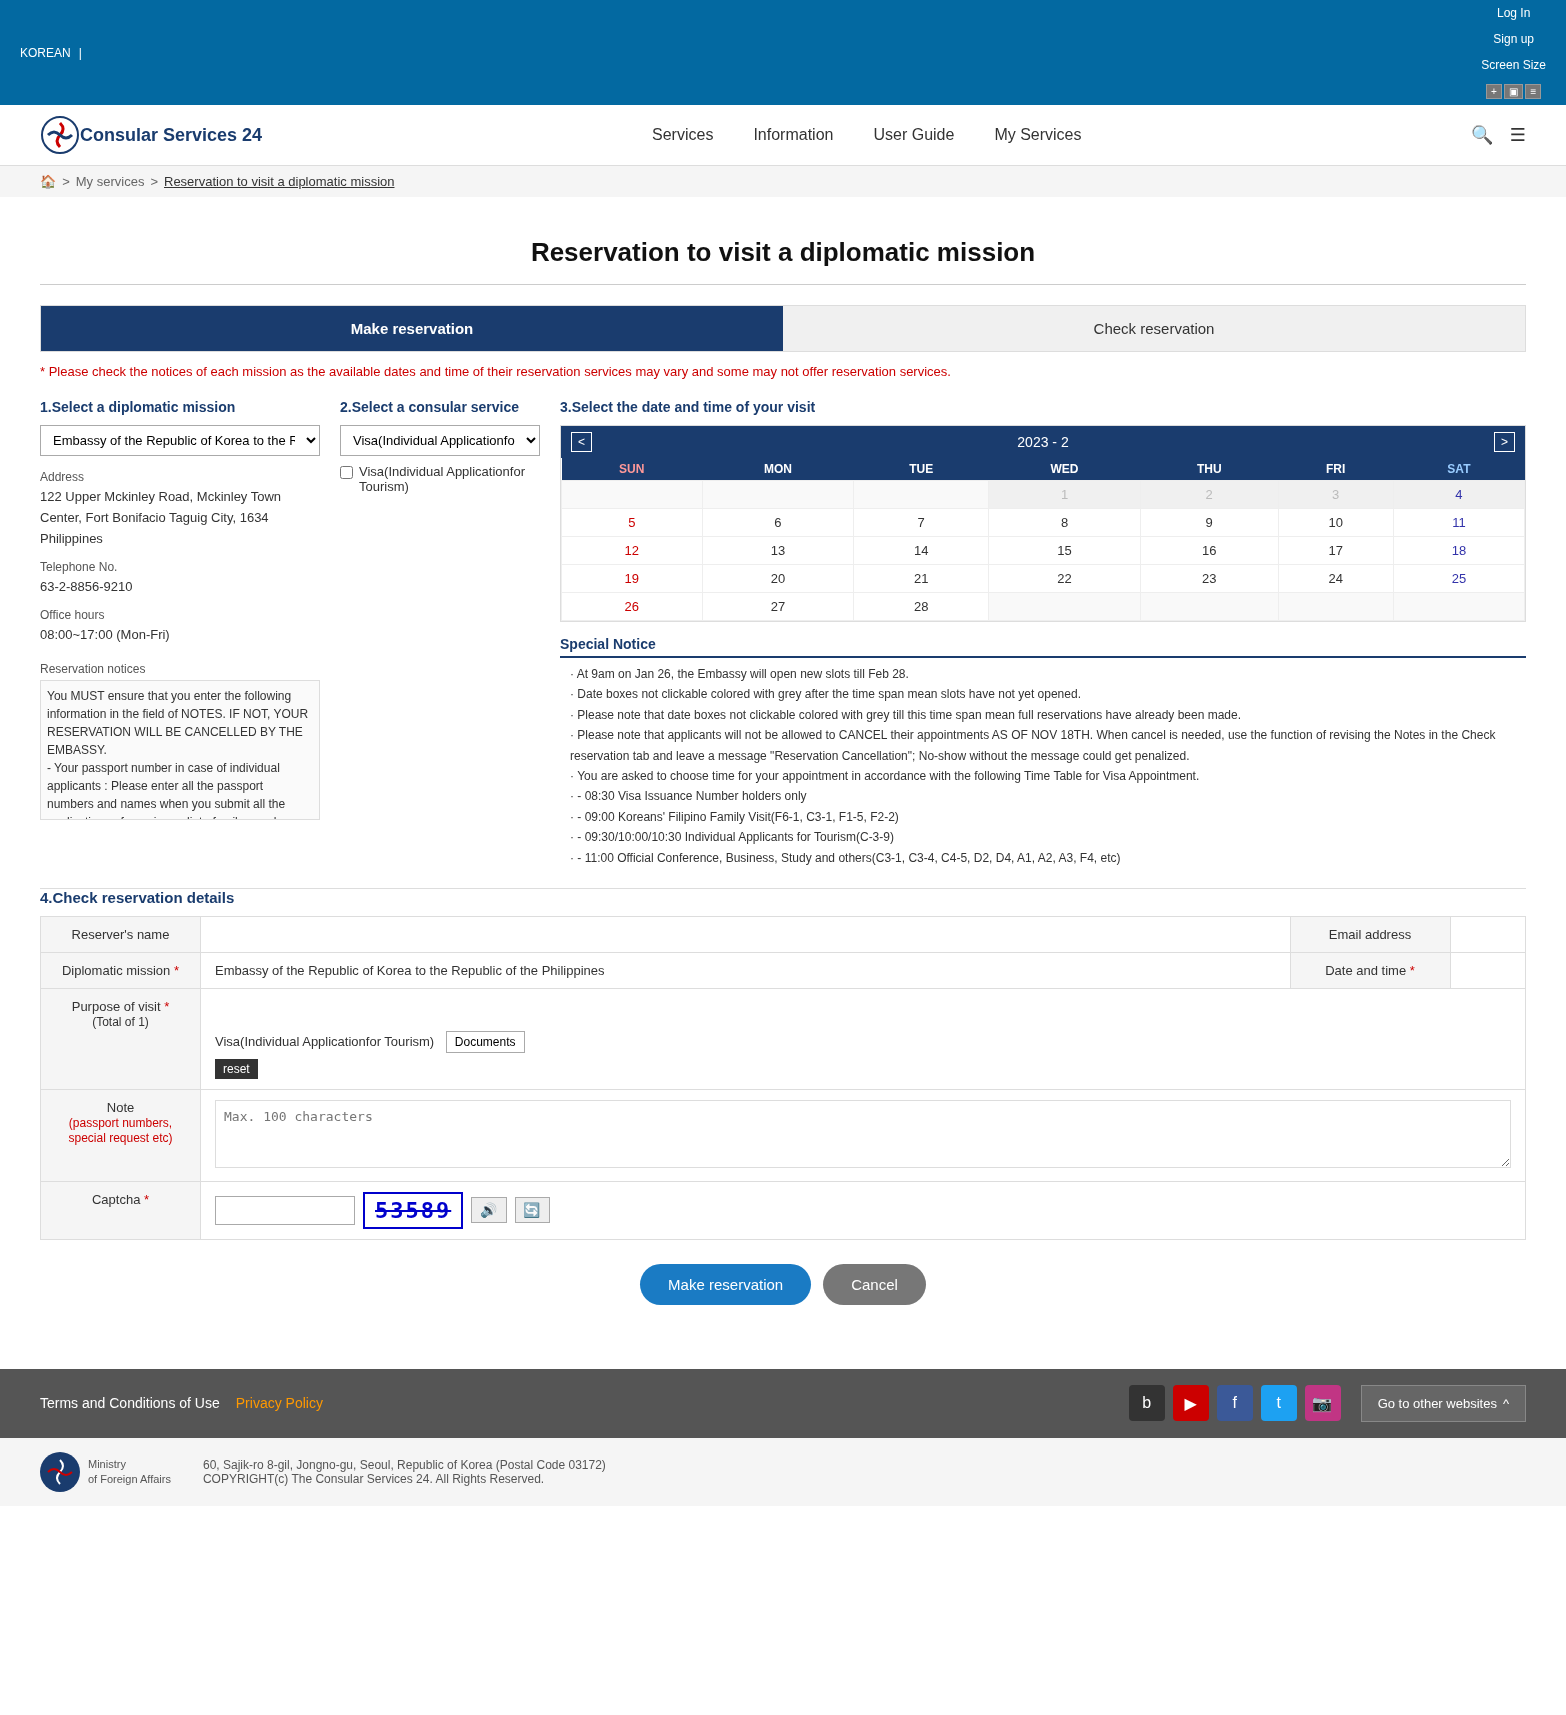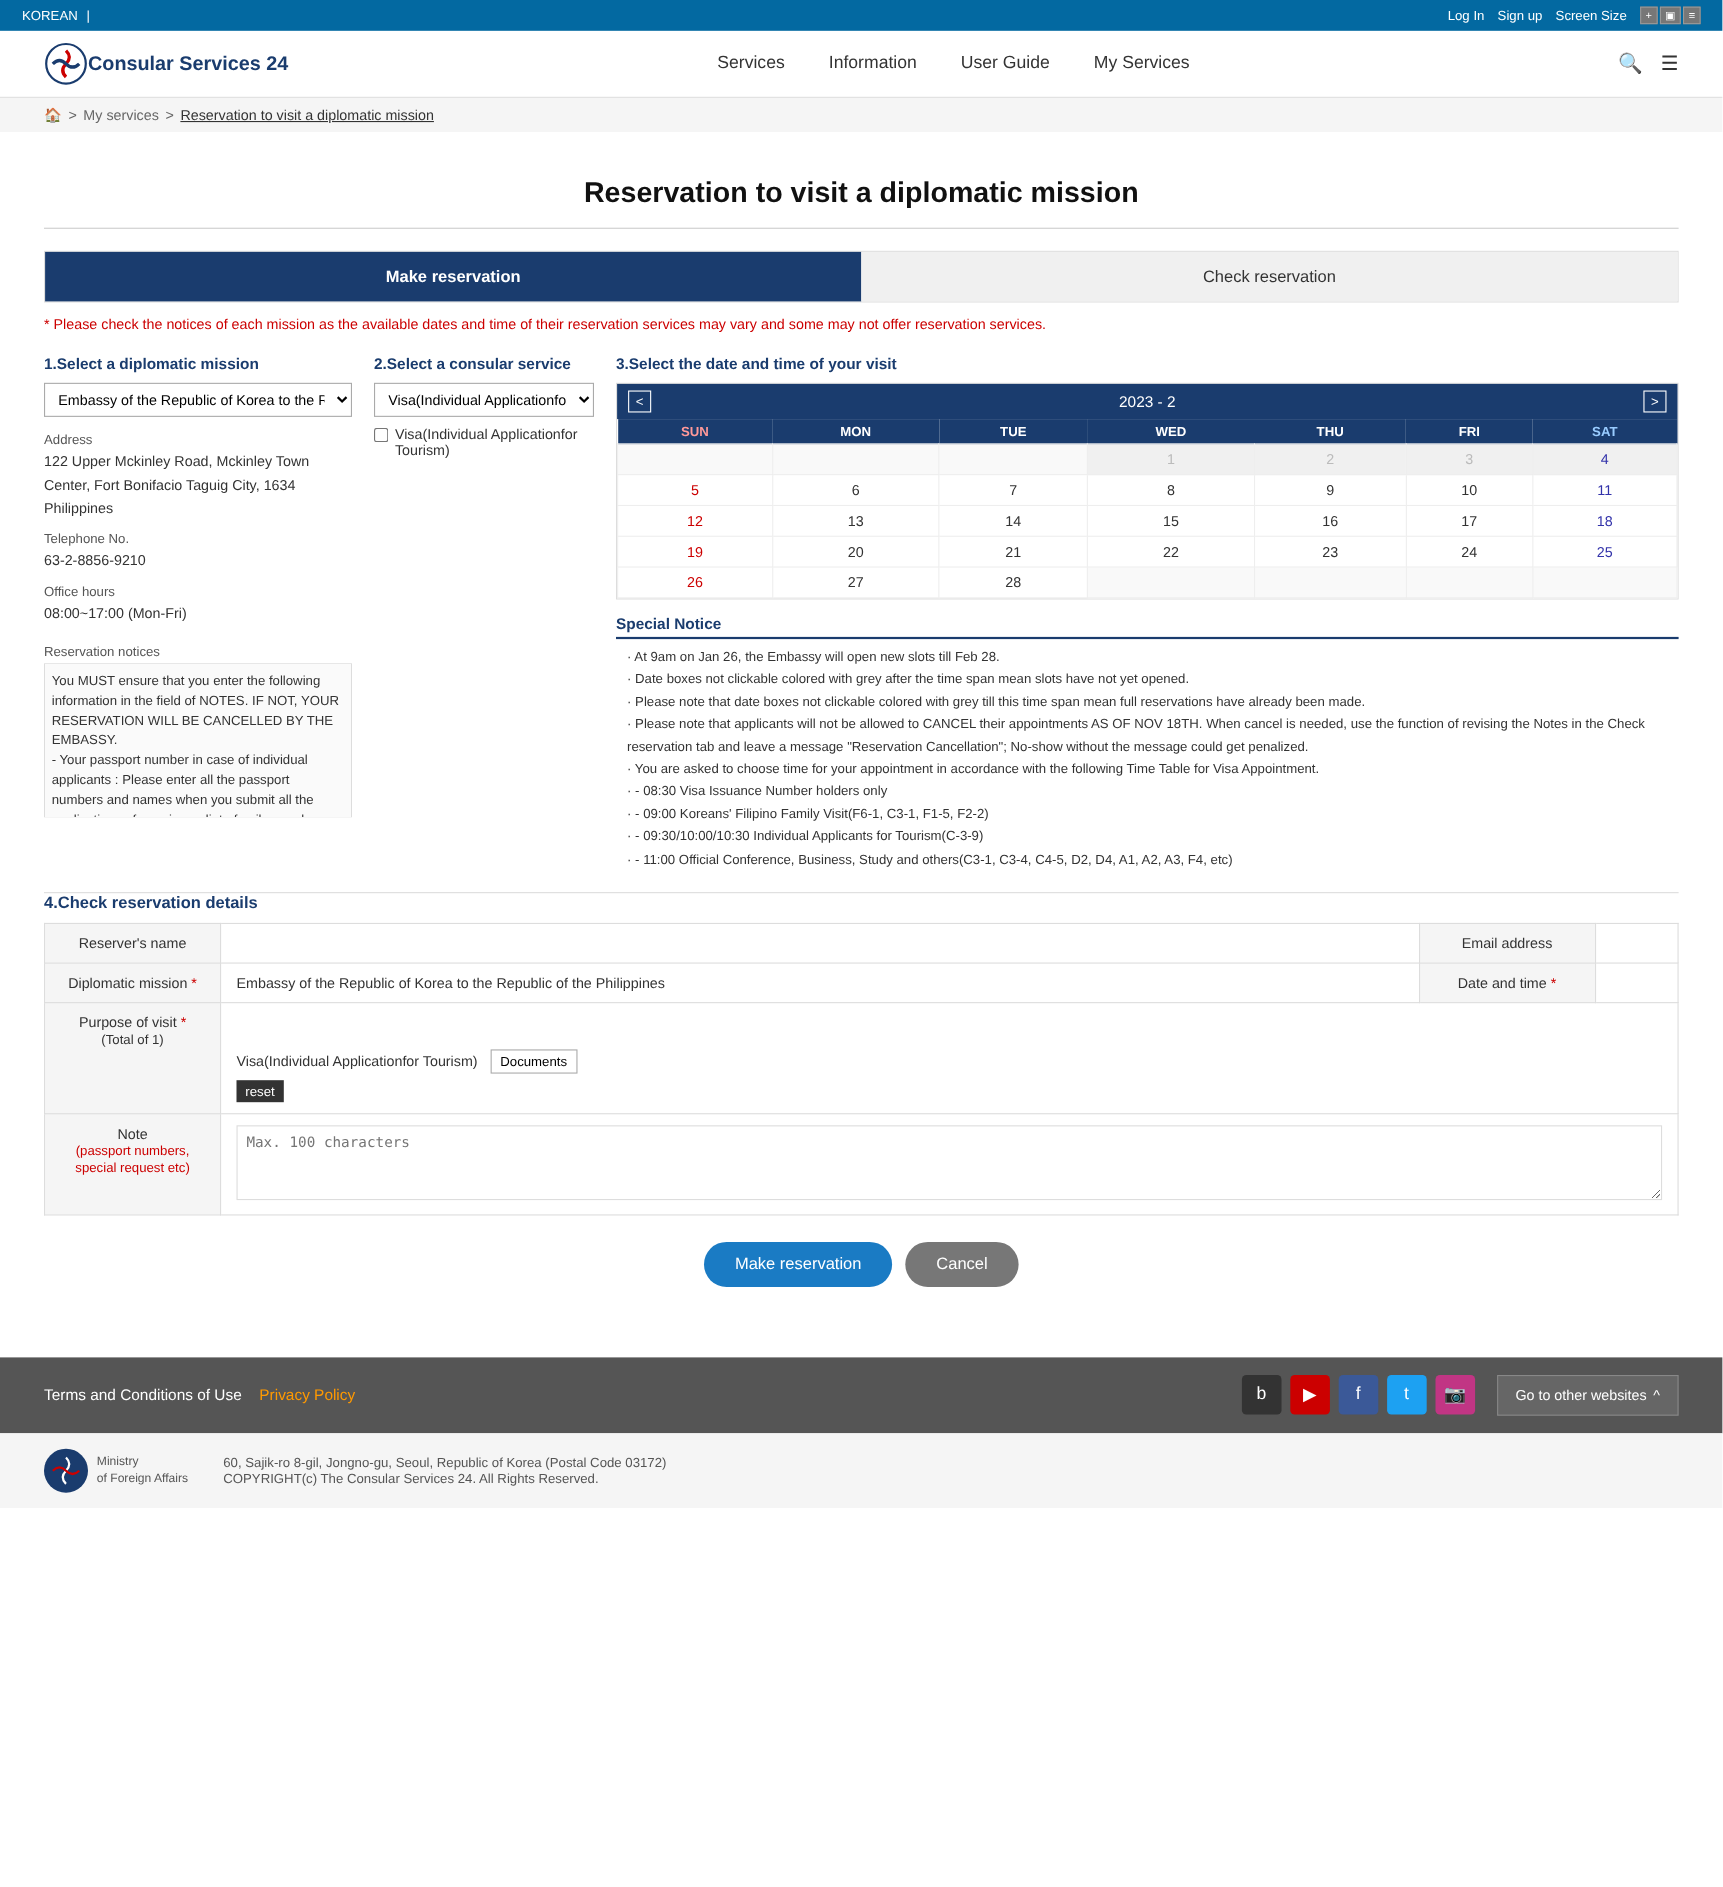--- a/index.html
+++ b/index.html
@@ -9,21 +9,21 @@
     .top-bar {
       background: #0369a1;
       color: #fff;
       font-size: 12px;
       padding: 6px 20px;
       display: flex;
       justify-content: space-between;
       align-items: center;
     }
     .top-bar-left { display: flex; gap: 8px; align-items: center; }
-    .top-bar-right { display: flex; gap: 12px; align-items: center; }
+    .top-bar-right { display: flex; gap: 12px; align-items: center; flex-direction: column; }
     .top-bar a { color: #fff; text-decoration: none; font-size: 12px; }
     .screen-size-btns { display: flex; gap: 2px; }
     .screen-size-btn { background: #777; border: 1px solid #999; color: #fff; font-size: 10px; padding: 1px 4px; cursor: pointer; }
 
     
     .nav-bar {
       display: flex;
       align-items: center;
       padding: 10px 40px;
       border-bottom: 1px solid #ddd;
@@ -536,20 +536,33 @@
     </tr>
     <tr class="note-row">
       <th>
         <span>Note</span><br>
         <span class="note-label">(passport numbers, special request etc)</span>
       </th>
       <td colspan="3">
         <textarea class="note-textarea" placeholder="Max. 100 characters" style=""></textarea>
       </td>
     </tr>
+    <tr class="captcha-row">
+      <th>
+        <span>Captcha</span> <span class="required">*</span>
+      </th>
+      <td colspan="3">
+        <div class="captcha-box">
+          <input class="captcha-input" type="text" style="">
+          <div class="captcha-image">53589</div>
+          <button class="captcha-btn">🔊</button>
+          <button class="captcha-btn">🔄</button>
+        </div>
+      </td>
+    </tr>
   </tbody>
     </table>
 
   <div class="action-buttons">
     <button class="btn-make-reservation">Make reservation</button>
     <button class="btn-cancel">Cancel</button>
   </div>
 </div>
 
 <div class="footer-bar">

